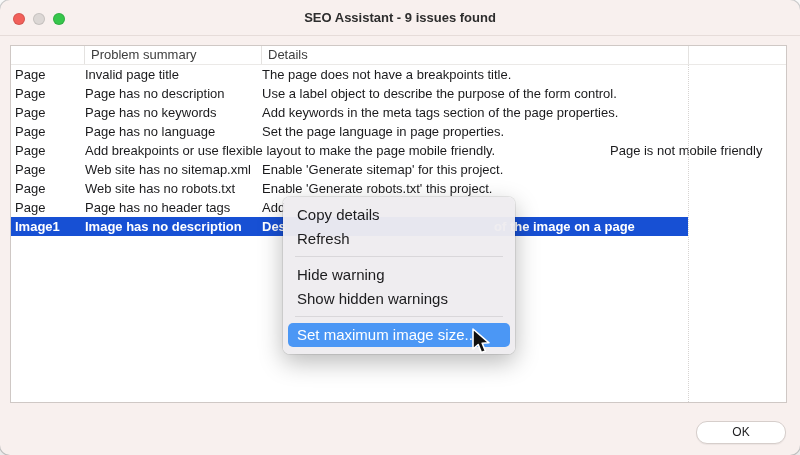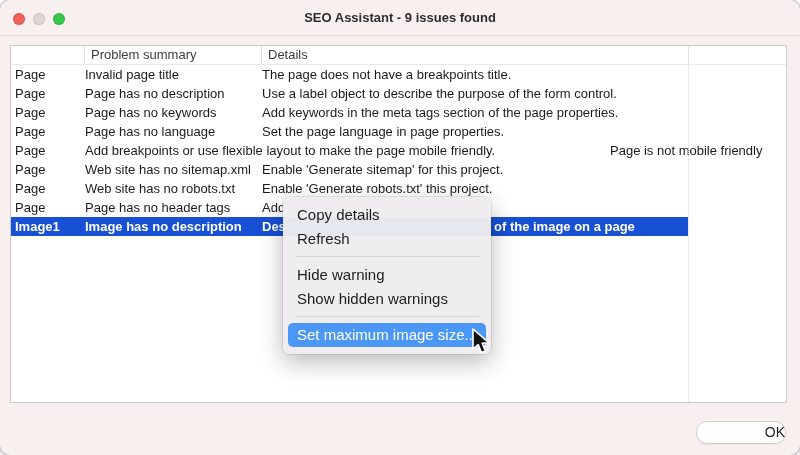--- a/index.html
+++ b/index.html
@@ -33,35 +33,35 @@
   .cell { overflow:visible; }
   .c-obj  { width:73px;  padding-left:4px; }
   .c-prob { width:177px; padding-left:1px; }
   .c-det  { flex:1; padding-left:1px; }
   .row.selected { font-weight:bold; color:#ffffff;
     background:linear-gradient(to right, #1750d4 0, #1750d4 677px, #ffffff 677px); }
   .det-end { position:absolute; left:483px; top:0; line-height:19px; }
   .col-dots { position:absolute; left:677px; top:19px; bottom:0; width:0; border-left:1px dotted #d7d4d2; }
   
   .menu {
-    position:absolute; left:283px; top:197px; width:208px;
+    position:absolute; left:283px; top:197px; width:232px;
     background:rgba(238,236,239,0.97); border-radius:7px; padding:6px 0 7px 0;
     box-shadow:0 0 0 1px rgba(0,0,0,0.08), 0 8px 24px rgba(0,0,0,0.28);
     font-size:15px; color:#1c1c1e;
   }
   .menu-item { height:24px; line-height:24px; padding-left:14px; white-space:nowrap; }
   .menu-sep { height:1px; background:#d9d7da; margin:5px 12px 6px 12px; }
   .menu-item.highlighted { background:#4b97f5; color:#ffffff; margin:0 5px; padding-left:9px; border-radius:5px; }
   
   .cursor { position:absolute; left:471px; top:328px; }
   
   .ok-btn {
     position:absolute; left:696px; top:421px; width:90px; height:23px;
     background:#ffffff; border:1px solid #d6cecb; border-radius:11px;
-    font-size:14px; color:#1d1d1f; text-align:right; line-height:21px;
+    font-size:12px; color:#1d1d1f; text-align:center; line-height:21px;
     box-shadow:0 1px 1px rgba(0,0,0,0.05); cursor:default;
   }
 </style>
 </head>
 <body>
 
 <div class="window">
 
   <div class="titlebar">
     <div class="traffic t-close"></div>

